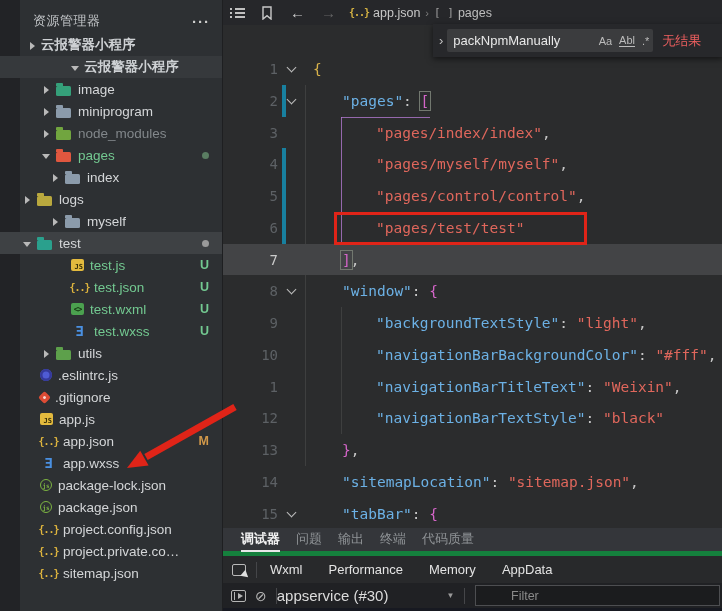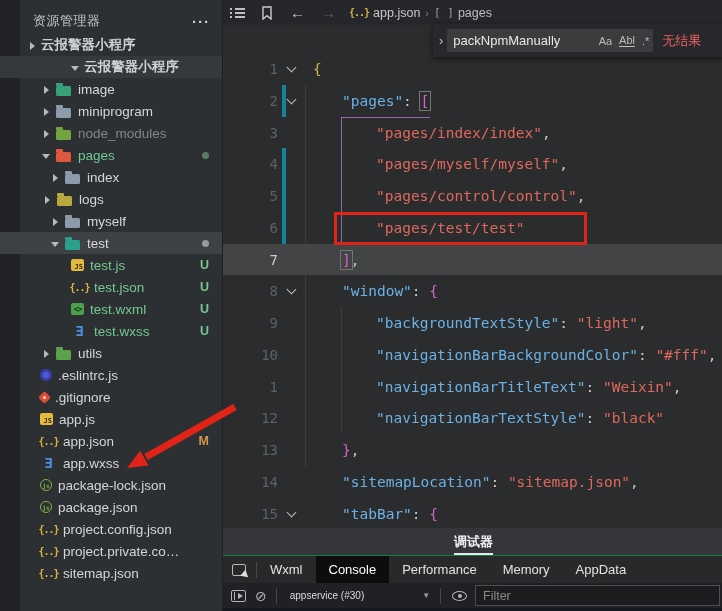--- a/index.html
+++ b/index.html
@@ -82,41 +82,41 @@
   .find-input input { background:transparent; border:none; outline:none; color:#e8e8e8; font-size:13px; font-family:"Liberation Sans",sans-serif; width:118px; padding-left:6px; }
   .find-opts { position:absolute; right:4px; display:flex; align-items:center; gap:7px; color:#bcbcbc; font-size:11px; }
   .find-opts .opt { cursor:pointer; }
   .opt-word { border-bottom:1px solid #bcbcbc; }
   .find-result { color:#ef5f5f; font-size:13px; margin-left:9px; white-space:nowrap; }
   
   .red-box { position:absolute; left:111px; top:212px; width:253px; height:33px; border:3px solid #e02418; z-index:6; }
   .annot-svg { position:absolute; left:0; top:0; width:722px; height:611px; pointer-events:none; z-index:30; }
   
   .panel { position:absolute; left:222px; top:528px; width:500px; height:83px; background:#27282a; border-left:1px solid #1e1f21; }
-  .p-row1 { position:absolute; left:0; top:0; right:0; height:28px; background:#34363a; display:flex; align-items:center; padding-left:18px; border-bottom:1px solid #15803d;flex-direction:column; }
+  .p-row1 { position:absolute; left:0; top:0; right:0; height:28px; background:#34363a; display:flex; align-items:center; padding-left:18px; border-bottom:5px solid #15803d; }
   .p-tab1 { position:relative; margin-right:16px; font-size:13px; color:#8f9396; cursor:pointer; padding:5px 0 6px; }
   .p-tab1.active { color:#f2f2f2; font-weight:bold; }
   .p-tab1.active::after { content:""; position:absolute; left:0; right:0; bottom:2px; height:2px; background:#e8e8e8; }
   .p-row2 { position:absolute; left:0; top:28px; right:0; height:27px; background:#28292b; display:flex; align-items:center; overflow:hidden; }
   .ic-pick { width:14px; height:12px; border:1.5px solid #b9b9b9; border-radius:2px; margin:0 10px 0 9px; position:relative; flex:none; cursor:pointer; }
   .ic-pick::after { content:""; position:absolute; right:-4px; bottom:-4px; border-left:7px solid #dfdfdf; border-top:4px solid transparent; border-bottom:4px solid transparent; transform:rotate(40deg); }
   .p-div { width:1px; height:16px; background:#454649; flex:none; }
   .p-tab2 { height:27px; display:flex; align-items:center; padding:0 13px; font-size:13px; color:#e3e3e3; cursor:pointer; white-space:nowrap; }
   .p-tab2.active { background:#0d0d0d; color:#ffffff; }
   .p-row3 { position:absolute; left:0; top:55px; right:0; height:25px; background:#202124; display:flex; align-items:center; }
   .ic-toggle { width:15px; height:12px; border:1.5px solid #b5b5b5; border-radius:2px; margin:0 9px 0 8px; position:relative; flex:none; cursor:pointer; }
   .ic-toggle::before { content:""; position:absolute; left:1.5px; top:1px; bottom:1px; width:1.5px; background:#b5b5b5; }
   .ic-toggle::after { content:""; position:absolute; left:6px; top:2.2px; border-left:5px solid #b5b5b5; border-top:3.2px solid transparent; border-bottom:3.2px solid transparent; }
   .ic-block { color:#b5b5b5; font-size:14px; margin-right:9px; cursor:pointer; line-height:1; }
   .ctx { display:flex; align-items:center; cursor:pointer; }
-  .ctx-label { color:#dcdcdc; font-size:10px; margin-left:13px; }
+  .ctx-label { color:#dcdcdc; font-size:15px; }
   .ctx-caret { color:#9a9a9a; font-size:8px; margin-left:58px; margin-right:10px; }
   .ic-eye { width:15px; height:10px; border:1.6px solid #b5b5b5; border-radius:50%; position:relative; margin:0 11px; flex:none; cursor:pointer; }
   .ic-eye::after { content:""; position:absolute; left:50%; top:50%; width:4px; height:4px; margin:-2px 0 0 -2px; border-radius:50%; background:#b5b5b5; }
-  .filter-box { position:absolute; left:252px; right:2px; top:2px; height:21px; background:#1b1c1e; border:1px solid #4d4e51; display:flex; align-items:center; }
+  .filter-box { position:absolute; left:252px; right:2px; top:2px; height:21px; background:#1b1c1e; border:1px solid #4d4e51; display:flex; align-items:center;padding-left:28px; }
   .filter-box input { background:transparent; border:none; outline:none; color:#c8c8c8; font-size:12.5px; font-family:"Liberation Sans",sans-serif; width:100%; padding:0 7px; }
   .filter-box input::placeholder { color:#8a8a8a; }
   .p-strip { position:absolute; left:0; right:0; top:80px; height:3px; background:#171921; }
 </style>
 </head>
 <body>
 
 <div class="app">
 
   <div class="sidebar">
@@ -163,35 +163,35 @@
           <span class="lbl" style="color: rgb(115, 201, 145);">pages</span>
           <span class="tmark dot" style="background: rgb(90, 125, 98);"></span>
         </div>
         <div class="trow" style="padding-left: 49px;">
           <span class="tw right"></span>
           <span class="ticon">
             <span class="folder" style="background: rgb(139, 155, 171);"></span>
           </span>
           <span class="lbl">index</span>
         </div>
-        <div class="trow" style="padding-left: 41px;">
+        <div class="trow" style="padding-left: 21px;">
           <span class="tw right"></span>
           <span class="ticon">
             <span class="folder" style="background: rgb(185, 168, 62);"></span>
           </span>
           <span class="lbl">logs</span>
         </div>
         <div class="trow" style="padding-left: 49px;">
           <span class="tw right"></span>
           <span class="ticon">
             <span class="folder" style="background: rgb(139, 155, 171);"></span>
           </span>
           <span class="lbl">myself</span>
         </div>
-        <div class="trow sel" style="padding-left: 49px;">
+        <div class="trow sel" style="padding-left: 21px;">
           <span class="tw down"></span>
           <span class="ticon">
             <span class="folder" style="background: rgb(42, 160, 141);"></span>
           </span>
           <span class="lbl">test</span>
           <span class="tmark dot" style="background: rgb(154, 154, 154);"></span>
         </div>
         <div class="trow" style="padding-left: 71px;">
           <span class="ticon fi fi-js">JS</span>
           <span class="lbl" style="color: rgb(115, 201, 145);">test.js</span>
@@ -325,21 +325,20 @@
         <span class="p-tab1 active">调试器</span>
         <span class="p-tab1">问题</span>
         <span class="p-tab1">输出</span>
         <span class="p-tab1">终端</span>
         <span class="p-tab1">代码质量</span>
       </div>
     <div class="p-row2" id="row2">
       <span class="ic-pick"></span>
       <span class="p-div"></span>
     <span class="p-tab2">Wxml</span>
-        <span class="p-tab2 active">Console</span>
         <span class="p-tab2">Performance</span>
         <span class="p-tab2">Memory</span>
         <span class="p-tab2">AppData</span>
       </div>
     <div class="p-row3">
       <span class="ic-toggle"></span>
       <span class="ic-block">⊘</span>
       <span class="p-div"></span>
       <span class="ctx">
         <span class="ctx-label">appservice (#30)</span>

